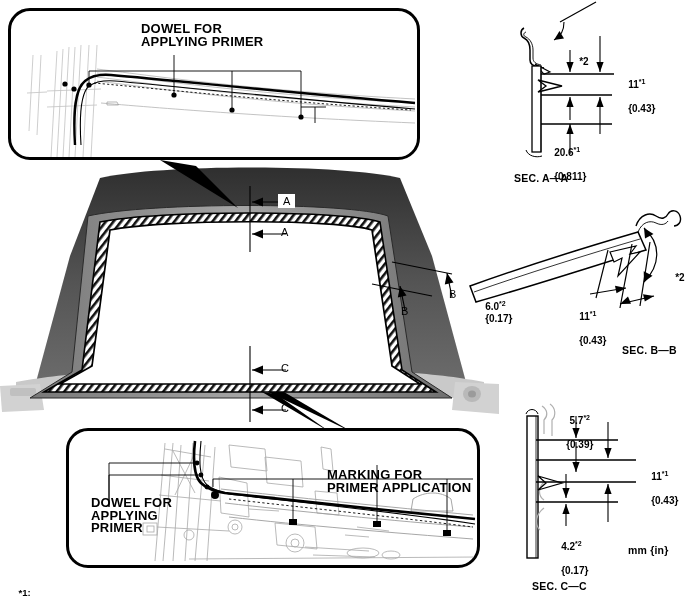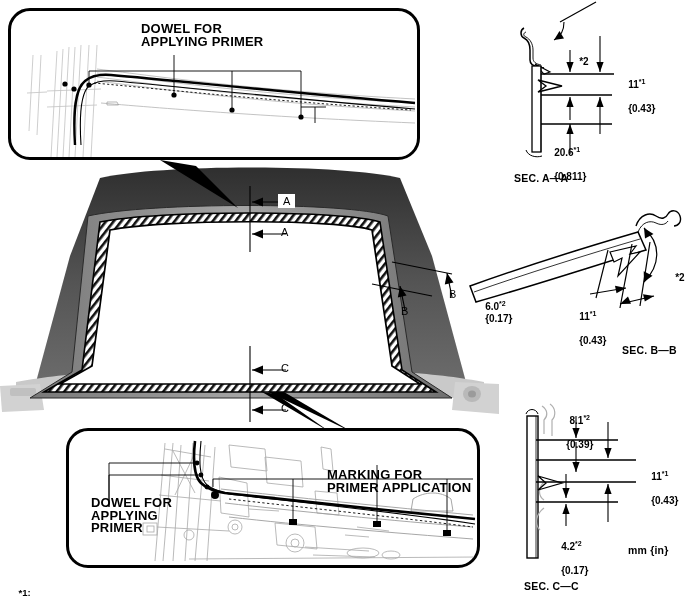--- a/index.html
+++ b/index.html
@@ -334,27 +334,27 @@
       <path d="M108 60 l-3.6 -10 l7.2 0 z" fill="#000"></path>
       <path d="M108 86 L108 124" stroke="#000" stroke-width="1.1"></path>
       <path d="M108 86 l-3.6 10 l7.2 0 z" fill="#000"></path>
       <path d="M66 76 L66 100" stroke="#000" stroke-width="1.1"></path>
       <path d="M66 100 l-3.6 -10 l7.2 0 z" fill="#000"></path>
       <path d="M66 106 L66 128" stroke="#000" stroke-width="1.1"></path>
       <path d="M66 106 l-3.6 10 l7.2 0 z" fill="#000"></path>
     </g>
   </svg>
   <div class="abs dim" style="left:55px;top:2px;text-align:center;">
-    <span>8.1</span><sup>*2</sup><br>
+    <span>5.7</span><sup>*2</sup><br>
     <span>{0.39}</span>
   </div>
   <div class="abs dim" style="left:140px;top:58px;">
     <span>11</span><sup>*1</sup><br>
     <span>{0.43}</span>
   </div>
   <div class="abs dim" style="left:50px;top:128px;">
     <span>4.2</span><sup>*2</sup><br>
     <span>{0.17}</span>
   </div>
-  <div class="abs secname" style="left:24px;top:182px;">SEC. C—C</div>
+  <div class="abs secname" style="left:32px;top:182px;">SEC. C—C</div>
 </div>
 
 <div class="abs secname" style="left:628px;top:544px;">mm {in}</div>
 
 </body></html>

